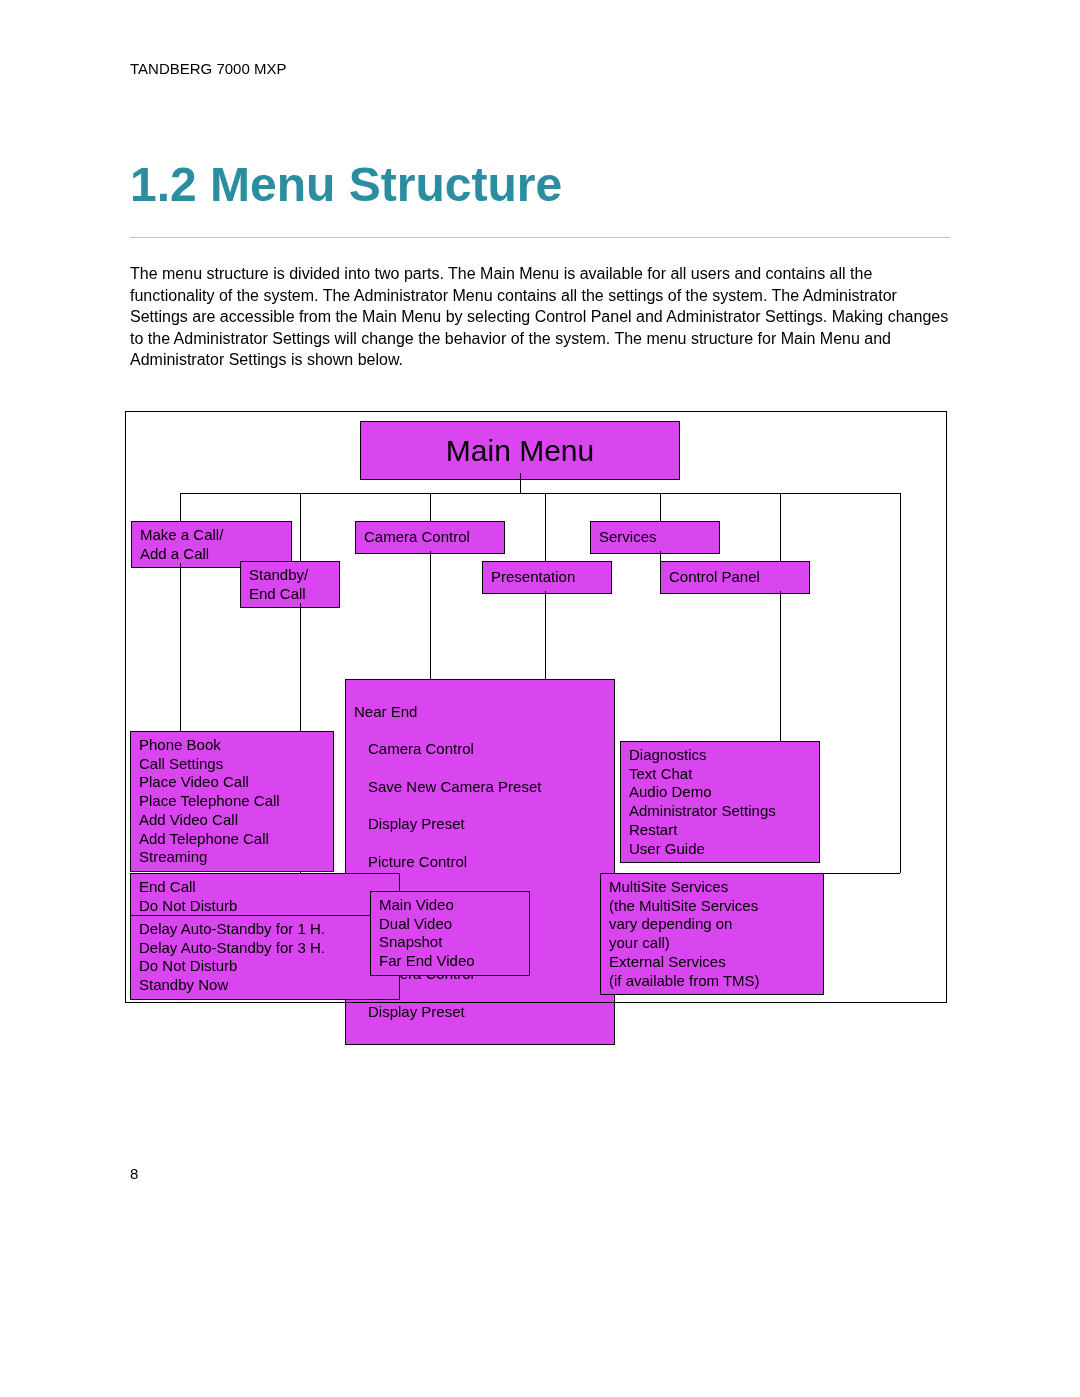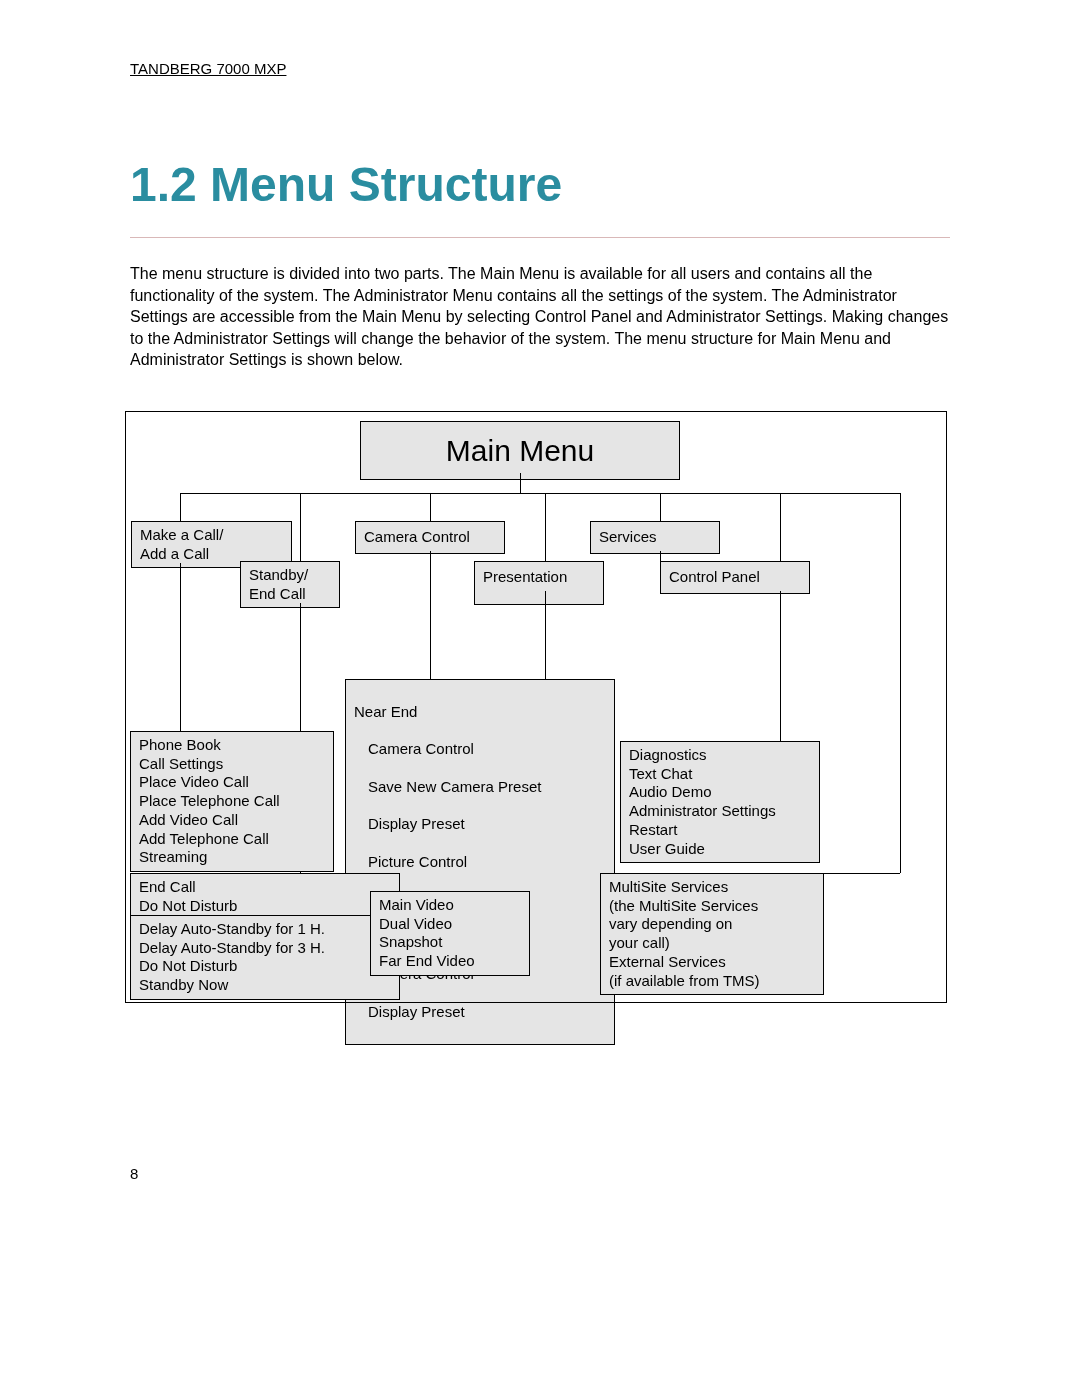--- a/index.html
+++ b/index.html
@@ -12,21 +12,20 @@
   .page {
     width: 1080px;
     height: 1397px;
     position: relative;
     box-sizing: border-box;
     padding: 60px 130px 40px 130px;
   }
   .doc-header {
     font-size: 15px;
     margin-bottom: 80px;
-    text-decoration: underline;
   }
   h1.section-title {
     color: #2a8da0;
     font-size: 48px;
     font-weight: bold;
     margin: 0 0 25px 0;
   }
   hr.rule {
     border: none;
     border-top: 1px solid #d9b8b8;
@@ -46,21 +45,21 @@
 
   
   .diagram {
     position: relative;
     width: 820px;
     height: 590px;
     margin-left: 0;
   }
   .box {
     position: absolute;
-    background: #e5e5e5;
+    background: #d946ef;
     border: 1px solid #000;
     box-sizing: border-box;
     padding: 4px 8px;
     font-size: 15px;
     line-height: 1.25;
     white-space: pre-line;
   }
   .box.main {
     font-size: 30px;
     text-align: center;
@@ -103,21 +102,21 @@
     <div class="line v" style="left:650px; top:82px; height:68px;"></div>
     <div class="line v" style="left:770px; top:82px; height:68px;"></div>
 
     <div class="box" style="left:1px; top:110px; width:161px;">Make a Call/
 Add a Call</div>
     <div class="box" style="left:225px; top:110px; width:150px; padding-top:6px; padding-bottom:6px;">Camera Control</div>
     <div class="box" style="left:460px; top:110px; width:130px; padding-top:6px; padding-bottom:6px;">Services</div>
 
     <div class="box" style="left:110px; top:150px; width:100px;">Standby/
 End Call</div>
-    <div class="box" style="left:344px; top:150px; width:130px; padding-top:6px; padding-bottom:17px;">Presentation</div>
+    <div class="box" style="left:352px; top:150px; width:130px; padding-top:6px; padding-bottom:6px;">Presentation</div>
     <div class="box" style="left:530px; top:150px; width:150px; padding-top:6px; padding-bottom:6px;">Control Panel</div>
 
     <div class="line v" style="left:50px;  top:152px; height:168px;"></div>
 
     <div class="line v" style="left:170px; top:192px; height:270px;"></div>
 
     <div class="line v" style="left:300px; top:140px; height:128px;"></div>
 
     <div class="line v" style="left:415px; top:180px; height:300px;"></div>
 

